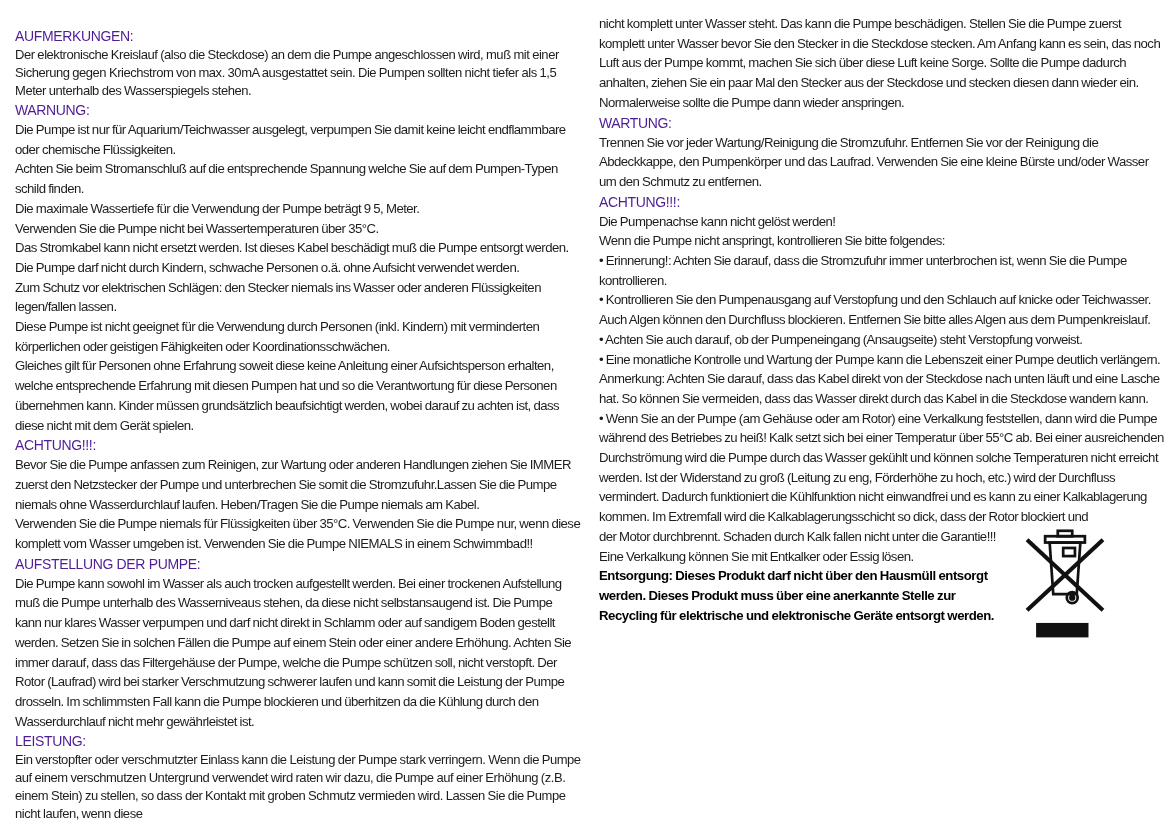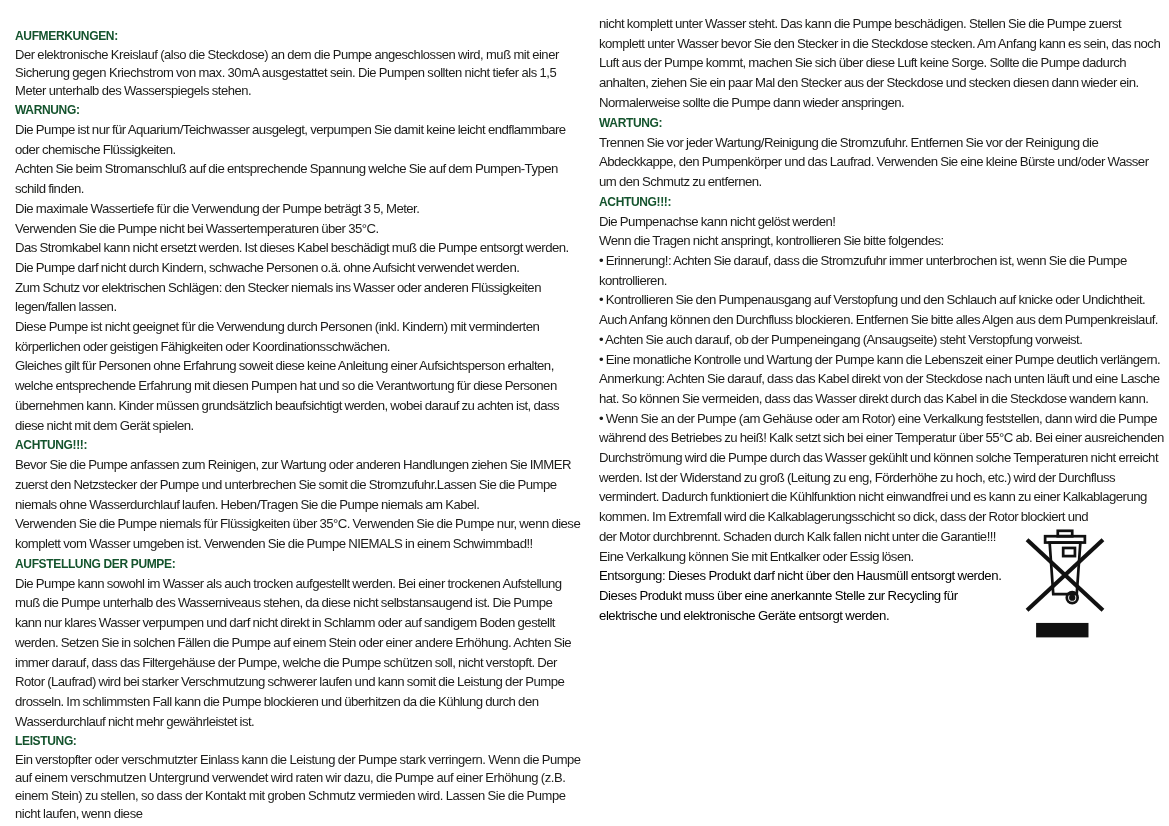--- a/index.html
+++ b/index.html
@@ -22,48 +22,48 @@
     letter-spacing:-0.55px;
     word-spacing:-0.4px;
   }
   .small {
     font-size:13px;
     line-height:18px;
     letter-spacing:-0.45px;
   }
   .h {
     margin:0;
-    font-weight:700;
-    color:#14532d;
-    font-size:12px;
+    font-weight:400;
+    color:#4c1d95;
+    font-size:14px;
     line-height:20px;
     letter-spacing:-0.35px;
   }
-  .bold-p { font-weight:400; color:#000000; letter-spacing:-0.45px; }
+  .bold-p { font-weight:700; color:#000000; letter-spacing:-0.45px; }
 
   .weee-icon {
     float:right;
     width:94px;
     height:112px;
     margin:2px 54px 2px 12px;
   }
   .weee-icon svg { display:block; width:100%; height:100%; }
 </style>
 </head>
 <body>
 
 <div class="page">
 
   <div class="col" id="left-col">
     <div class="h">AUFMERKUNGEN:</div>
     <p class="p small">Der elektronische Kreislauf (also die Steckdose) an dem die Pumpe angeschlossen wird, muß mit einer Sicherung gegen Kriechstrom von max. 30mA ausgestattet sein. Die Pumpen sollten nicht tiefer als 1,5 Meter unterhalb des Wasserspiegels stehen.</p>
     <div class="h">WARNUNG:</div>
     <p class="p">Die Pumpe ist nur für Aquarium/Teichwasser ausgelegt, verpumpen Sie damit keine leicht endflammbare oder chemische Flüssigkeiten.</p>
     <p class="p">Achten Sie beim Stromanschluß auf die entsprechende Spannung  welche Sie auf dem Pumpen-Typen schild finden.</p>
-    <p class="p">Die maximale Wassertiefe für die Verwendung der Pumpe beträgt 3 5, Meter.</p>
+    <p class="p">Die maximale Wassertiefe für die Verwendung der Pumpe beträgt 9 5, Meter.</p>
     <p class="p">Verwenden Sie die Pumpe nicht bei Wassertemperaturen über 35°C.</p>
     <p class="p">Das Stromkabel kann nicht ersetzt werden. Ist dieses Kabel beschädigt muß die Pumpe entsorgt werden.</p>
     <p class="p">Die Pumpe darf nicht durch Kindern, schwache Personen o.ä. ohne Aufsicht verwendet werden.</p>
     <p class="p">Zum Schutz vor elektrischen Schlägen: den Stecker niemals ins Wasser oder anderen Flüssigkeiten legen/fallen lassen.</p>
     <p class="p">Diese Pumpe ist nicht geeignet für die Verwendung durch Personen (inkl. Kindern) mit verminderten körperlichen oder geistigen Fähigkeiten oder Koordinationsschwächen.</p>
     <p class="p">Gleiches gilt für Personen ohne Erfahrung soweit diese keine Anleitung einer Aufsichtsperson erhalten, welche entsprechende Erfahrung mit diesen Pumpen hat und so die Verantwortung für diese Personen übernehmen kann. Kinder müssen grundsätzlich beaufsichtigt werden, wobei darauf zu achten ist, dass diese nicht mit dem Gerät spielen.</p>
     <div class="h">ACHTUNG!!!:</div>
     <p class="p">Bevor Sie die Pumpe anfassen zum Reinigen, zur Wartung oder anderen Handlungen ziehen Sie IMMER zuerst den Netzstecker der Pumpe und unterbrechen Sie somit die Stromzufuhr.Lassen Sie die Pumpe niemals ohne Wasserdurchlauf laufen. Heben/Tragen Sie die Pumpe niemals am Kabel.</p>
     <p class="p">Verwenden Sie die Pumpe niemals für Flüssigkeiten über 35°C. Verwenden Sie die Pumpe nur, wenn diese komplett vom Wasser umgeben ist. Verwenden Sie die Pumpe NIEMALS in einem Schwimmbad!!</p>
     <div class="h">AUFSTELLUNG DER PUMPE:</div>
@@ -71,23 +71,23 @@
     <div class="h">LEISTUNG:</div>
     <p class="p small">Ein verstopfter oder verschmutzter Einlass kann die Leistung der Pumpe stark verringern. Wenn die Pumpe auf einem verschmutzen Untergrund verwendet wird raten wir dazu, die Pumpe auf einer Erhöhung (z.B. einem Stein) zu stellen, so dass der Kontakt mit groben Schmutz vermieden wird. Lassen Sie die Pumpe nicht laufen, wenn diese</p>
   </div>
 
   <div class="col" id="right-col">
     <p class="p">nicht komplett unter Wasser steht. Das kann die Pumpe beschädigen. Stellen Sie die Pumpe zuerst komplett unter Wasser bevor Sie den Stecker in die Steckdose stecken. Am Anfang kann es sein, das noch Luft aus der Pumpe kommt, machen Sie sich über diese Luft keine Sorge. Sollte die Pumpe dadurch anhalten, ziehen Sie ein paar Mal den Stecker aus der Steckdose und stecken diesen dann wieder ein. Normalerweise sollte die Pumpe dann wieder anspringen.</p>
     <div class="h">WARTUNG:</div>
     <p class="p">Trennen Sie vor jeder Wartung/Reinigung die Stromzufuhr. Entfernen Sie vor der Reinigung die Abdeckkappe, den Pumpenkörper und das Laufrad. Verwenden Sie eine kleine Bürste und/oder Wasser um den Schmutz zu entfernen.</p>
     <div class="h">ACHTUNG!!!:</div>
     <p class="p">Die Pumpenachse kann nicht gelöst werden!</p>
-    <p class="p">Wenn die Tragen nicht anspringt, kontrollieren Sie bitte folgendes:</p>
+    <p class="p">Wenn die Pumpe nicht anspringt, kontrollieren Sie bitte folgendes:</p>
     <p class="p">• Erinnerung!: Achten Sie darauf, dass die Stromzufuhr immer unterbrochen ist, wenn Sie die Pumpe kontrollieren.</p>
-    <p class="p">• Kontrollieren Sie den Pumpenausgang auf Verstopfung und den Schlauch auf knicke oder Undichtheit. Auch Anfang können den Durchfluss blockieren. Entfernen Sie bitte alles Algen aus dem Pumpenkreislauf.</p>
+    <p class="p">• Kontrollieren Sie den Pumpenausgang auf Verstopfung und den Schlauch auf knicke oder Teichwasser. Auch Algen können den Durchfluss blockieren. Entfernen Sie bitte alles Algen aus dem Pumpenkreislauf.</p>
     <p class="p">• Achten Sie auch darauf, ob der Pumpeneingang (Ansaugseite) steht Verstopfung vorweist.</p>
     <p class="p">• Eine monatliche Kontrolle und Wartung der Pumpe kann die Lebenszeit einer Pumpe deutlich verlängern. Anmerkung: Achten Sie darauf, dass das Kabel direkt von der Steckdose nach unten läuft und eine Lasche hat. So können Sie vermeiden, dass das Wasser direkt durch das Kabel in die Steckdose wandern kann.</p>
     <p class="p">• Wenn Sie an der Pumpe (am Gehäuse oder am Rotor) eine Verkalkung feststellen, dann wird die Pumpe während des Betriebes zu heiß! Kalk setzt sich bei einer Temperatur über 55°C ab. Bei einer ausreichenden Durchströmung wird die Pumpe durch das Wasser gekühlt und können solche Temperaturen nicht erreicht werden. Ist der Widerstand zu groß (Leitung zu eng, Förderhöhe zu hoch, etc.) wird der Durchfluss vermindert. Dadurch funktioniert die Kühlfunktion nicht einwandfrei und es kann zu einer Kalkablagerung kommen. Im Extremfall wird die Kalkablagerungsschicht so dick, dass der Rotor blockiert und</p>
 
     <div>
       <span class="weee-icon">
         <svg viewBox="0 0 100 124" xmlns="http://www.w3.org/2000/svg">
           <g stroke="#111111" fill="none" stroke-width="3">
 
             <rect x="42" y="2" width="16" height="6"></rect>

